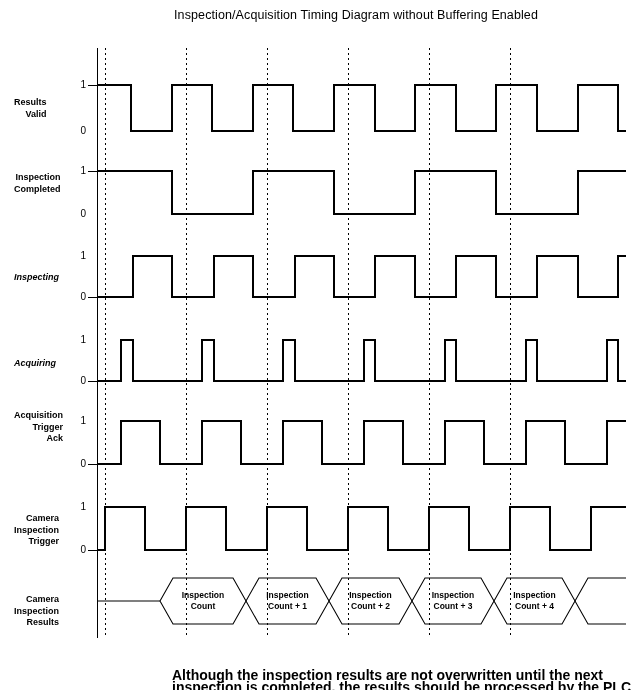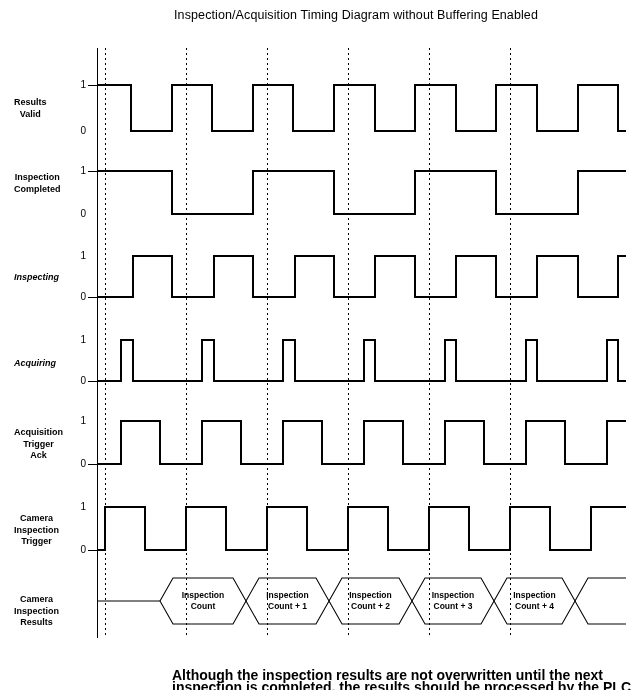--- a/index.html
+++ b/index.html
@@ -30,21 +30,21 @@
     font-weight: normal;
     letter-spacing: 0.1px;
     color: #000;
     padding-left: 36px;
   }
   .sig-label {
     position: absolute;
     font-size: 9px;
     font-weight: bold;
     line-height: 11.5px;
-    text-align: center;
+    text-align: right;
     color: #000;
     white-space: pre-line;
   }
   .axis-num {
     position: absolute;
     font-size: 10px;
     font-weight: normal;
     text-align: right;
     width: 14px;
     color: #000;
@@ -125,21 +125,21 @@
       <div class="sig-label" style="left: 14px; top: 172px;">Inspection
 Completed</div>
       <div class="axis-num" style="left: 72px; top: 165px;">1</div>
       <div class="axis-num" style="left: 72px; top: 208px;">0</div>
       <div class="sig-label" style="left: 14px; top: 272px; font-style: italic;">Inspecting</div>
       <div class="axis-num" style="left: 72px; top: 250px;">1</div>
       <div class="axis-num" style="left: 72px; top: 291px;">0</div>
       <div class="sig-label" style="left: 14px; top: 358px; font-style: italic;">Acquiring</div>
       <div class="axis-num" style="left: 72px; top: 334px;">1</div>
       <div class="axis-num" style="left: 72px; top: 375px;">0</div>
-      <div class="sig-label" style="left: 14px; top: 427px;">Acquisition
+      <div class="sig-label" style="left: 14px; top: 410px;">Acquisition
 Trigger
 Ack</div>
       <div class="axis-num" style="left: 72px; top: 415px;">1</div>
       <div class="axis-num" style="left: 72px; top: 458px;">0</div>
       <div class="sig-label" style="left: 14px; top: 513px;">Camera
 Inspection
 Trigger</div>
       <div class="axis-num" style="left: 72px; top: 501px;">1</div>
       <div class="axis-num" style="left: 72px; top: 544px;">0</div>
       <div class="sig-label" style="left: 14px; top: 594px;">Camera

